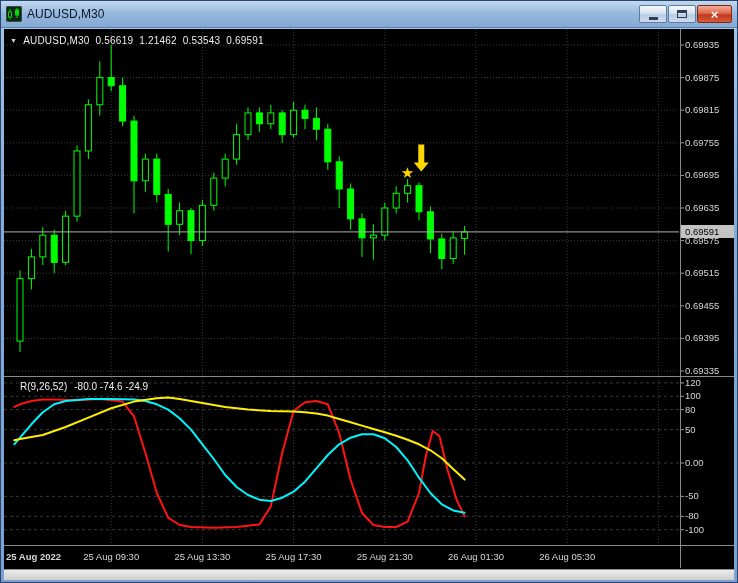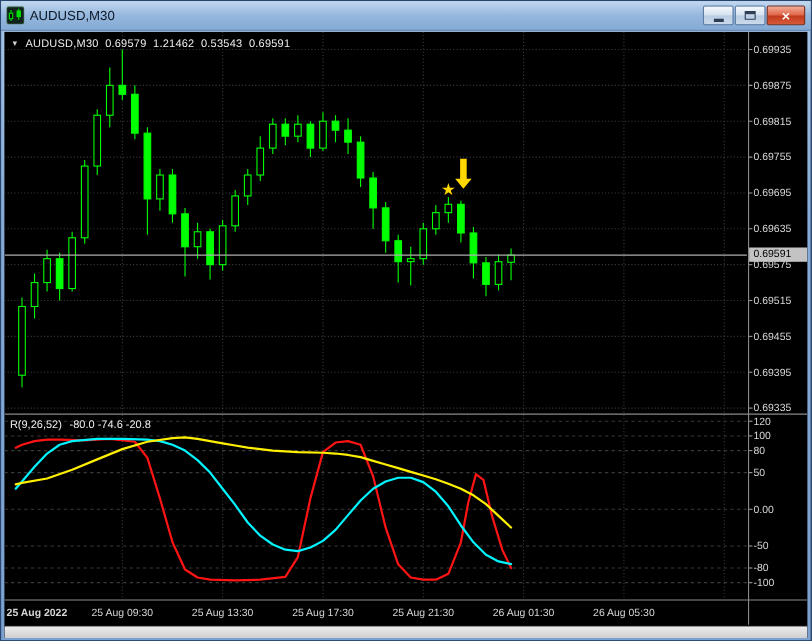--- a/index.html
+++ b/index.html
@@ -36,21 +36,21 @@
   .client { position:absolute; left:3px; top:28px; width:730px; height:551px; background:#000; overflow:hidden; }
   #chart-svg { position:absolute; left:0; top:0; }
 
   .legend {
     position:absolute; left:6px; top:6px; display:flex; gap:6px; align-items:center;
     font-size:10px; color:#ededed; letter-spacing:0.2px;
   }
   .legend .tri { color:#cfcfcf; font-size:7px; }
 
   .ind-label {
-    position:absolute; left:5px; top:352px; display:flex; gap:7px;
+    position:absolute; left:16px; top:352px; display:flex; gap:7px;
     font-size:10px; color:#ededed;
   }
 
   .price-badge {
     position:absolute; left:677px; width:53px; height:13px;
     background:#c3c3c3; color:#000; font-size:9.5px; line-height:13px; padding-left:4px;
   }
 
   .scrollbar {
     position:absolute; left:0; bottom:0; width:730px; height:11px;
@@ -244,28 +244,28 @@
         <text x="198.4" y="531" fill="#d6d6d6" font-size="9.5" font-family="Liberation Sans, DejaVu Sans, sans-serif" text-anchor="middle" font-weight="normal">25 Aug 13:30</text>
         <text x="289.6" y="531" fill="#d6d6d6" font-size="9.5" font-family="Liberation Sans, DejaVu Sans, sans-serif" text-anchor="middle" font-weight="normal">25 Aug 17:30</text>
         <text x="380.8" y="531" fill="#d6d6d6" font-size="9.5" font-family="Liberation Sans, DejaVu Sans, sans-serif" text-anchor="middle" font-weight="normal">25 Aug 21:30</text>
         <text x="472" y="531" fill="#d6d6d6" font-size="9.5" font-family="Liberation Sans, DejaVu Sans, sans-serif" text-anchor="middle" font-weight="normal">26 Aug 01:30</text>
         <text x="563.2" y="531" fill="#d6d6d6" font-size="9.5" font-family="Liberation Sans, DejaVu Sans, sans-serif" text-anchor="middle" font-weight="normal">26 Aug 05:30</text>
       </svg>
 
     <div class="legend">
       <span class="tri">▼</span>
       <span>AUDUSD,M30</span>
-      <span>0.69579</span>
+      <span>0.56619</span>
       <span>1.21462</span>
       <span>0.53543</span>
       <span>0.69591</span>
     </div>
 
     <div class="ind-label">
       <span>R(9,26,52)</span>
-      <span>-80.0 -74.6 -20.8</span>
+      <span>-80.0 -74.6 -24.9</span>
     </div>
 
     <div class="price-badge" id="price-badge" style="top: 196.406px;">0.69591</div>
 
     <div class="scrollbar"></div>
   </div>
 </div>
 
 </body></html>

